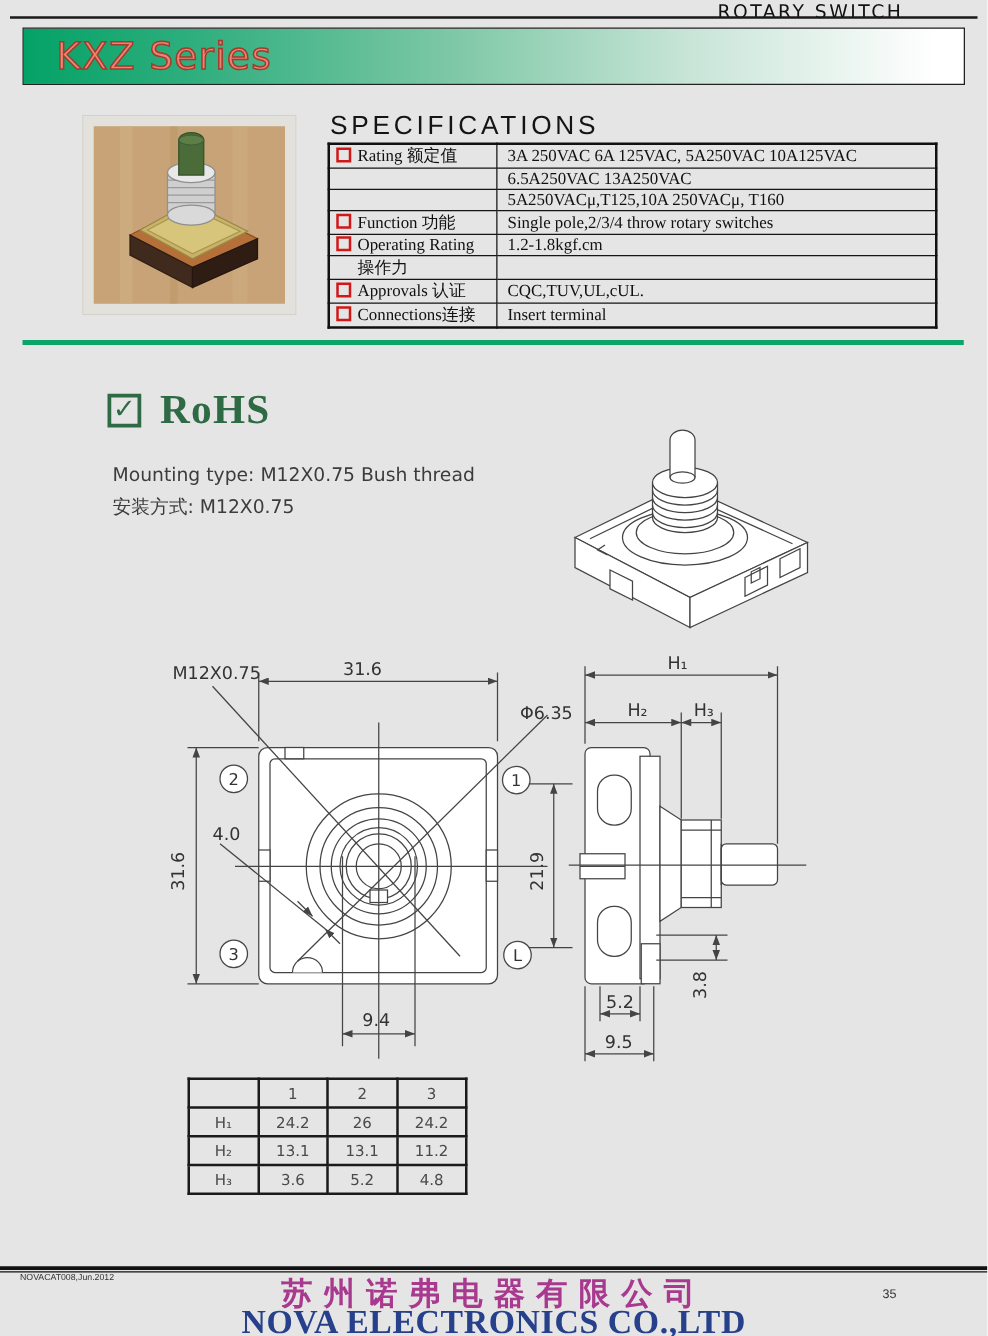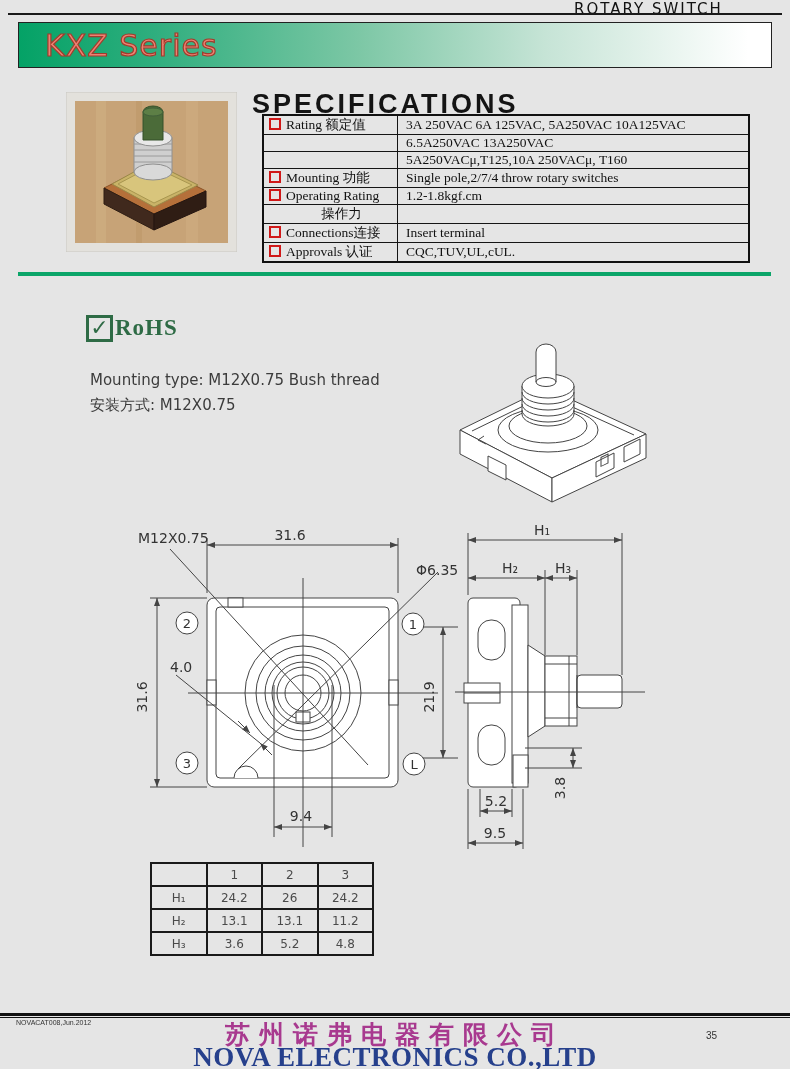--- a/index.html
+++ b/index.html
@@ -11,40 +11,40 @@
   
   #header-label{left:574px;top:0;font-size:15px;letter-spacing:2px;color:#111;
                 font-family:"DejaVu Sans",sans-serif;}
   #top-rule{left:8px;top:13px;width:774px;height:2px;background:#1a1a1a;}
   #series-banner{left:18px;top:22px;width:752px;height:44px;border:1px solid #222;
     background:linear-gradient(90deg,#04a266 0%,#2fae7e 18%,#7cc7a5 45%,#c6e4d6 70%,#ffffff 97%);}
   #series-title{position:absolute;left:26px;top:5px;font-size:30px;letter-spacing:1px;
     color:#ee8273;-webkit-text-stroke:1.2px #a03c2c;font-family:"DejaVu Sans",sans-serif;text-align:center;}
 
   
-  #spec-title{left:252px;top:89px;font-size:27px;letter-spacing:3px;font-weight:700;color:#141414;}
+  #spec-title{left:264px;top:89px;font-size:21px;letter-spacing:3px;font-weight:400;color:#141414;}
   #spec-table{left:262px;top:114px;width:488px;border-collapse:collapse;
     font-family:"Liberation Serif",serif;font-size:13.5px;color:#111;table-layout:fixed;}
   #spec-table td{border:1px solid #151515;height:16px;padding:0 0 0 4px;overflow:hidden;white-space:nowrap;}
   #spec-table{border:2px solid #111;}
   #spec-table td.val{padding-left:8px;}
   #spec-table td.c1{width:129px;}
-  #spec-table tr.notop td.c1{border-top:none;text-align:center;}
+  #spec-table tr.notop td.c1{border-top:none;}
   .bullet{display:inline-block;width:8px;height:8px;border:2px solid #d01818;
           margin:0 5px 0 1px;vertical-align:-1px;}
   .indent{padding-left:22px !important;}
 
   #green-divider{left:18px;top:272px;width:753px;height:4px;background:#0ba569;}
 
   
   #rohs{left:86px;top:311px;height:34px;display:flex;align-items:center;}
   #rohs-box{width:21px;height:21px;border:3px solid #2e6b45;color:#2e6b45;font-size:22px;
     font-weight:bold;line-height:19px;text-align:center;font-family:"DejaVu Sans",sans-serif;}
-  #rohs-label{font-family:"Liberation Serif",serif;font-weight:bold;font-size:23px;
-    color:#2e6b45;margin-left:2px;letter-spacing:1px;}
+  #rohs-label{font-family:"Liberation Serif",serif;font-weight:bold;font-size:33px;
+    color:#2e6b45;margin-left:15px;letter-spacing:1px;}
 
   
   #mounting{left:90px;top:368px;font-size:15px;color:#3c3c3c;line-height:25px;
     font-family:"DejaVu Sans",sans-serif;}
 
   
   svg text{font-family:"DejaVu Sans",sans-serif;fill:#333;}
   .ln{stroke:#444;stroke-width:1;fill:none;}
   .lnw{stroke:#444;stroke-width:1;fill:#fff;}
 
@@ -112,38 +112,38 @@
     </tr>
     <tr>
       <td class="c1"><span></span></td>
       <td class="val">6.5A250VAC 13A250VAC</td>
     </tr>
     <tr>
       <td class="c1"><span></span></td>
       <td class="val">5A250VACμ,T125,10A 250VACμ, T160</td>
     </tr>
     <tr>
-      <td class="c1"><span class="bullet"></span><span>Mounting 功能</span></td>
-      <td class="val">Single pole,2/7/4 throw rotary switches</td>
+      <td class="c1"><span class="bullet"></span><span>Function 功能</span></td>
+      <td class="val">Single pole,2/3/4 throw rotary switches</td>
     </tr>
     <tr>
       <td class="c1"><span class="bullet"></span><span>Operating Rating</span></td>
       <td class="val">1.2-1.8kgf.cm</td>
     </tr>
     <tr class="notop">
       <td class="c1 indent"><span>操作力</span></td>
       <td class="val"></td>
     </tr>
     <tr>
+      <td class="c1"><span class="bullet"></span><span>Approvals 认证</span></td>
+      <td class="val">CQC,TUV,UL,cUL.</td>
+    </tr>
+    <tr>
       <td class="c1"><span class="bullet"></span><span>Connections连接</span></td>
       <td class="val">Insert terminal</td>
-    </tr>
-    <tr>
-      <td class="c1"><span class="bullet"></span><span>Approvals 认证</span></td>
-      <td class="val">CQC,TUV,UL,cUL.</td>
     </tr>
   </tbody>
     </table>
 
   <div class="abs" id="green-divider"></div>
 
   <div class="abs" id="rohs">
     <div id="rohs-box">✓</div>
     <div id="rohs-label">RoHS</div>
   </div>

